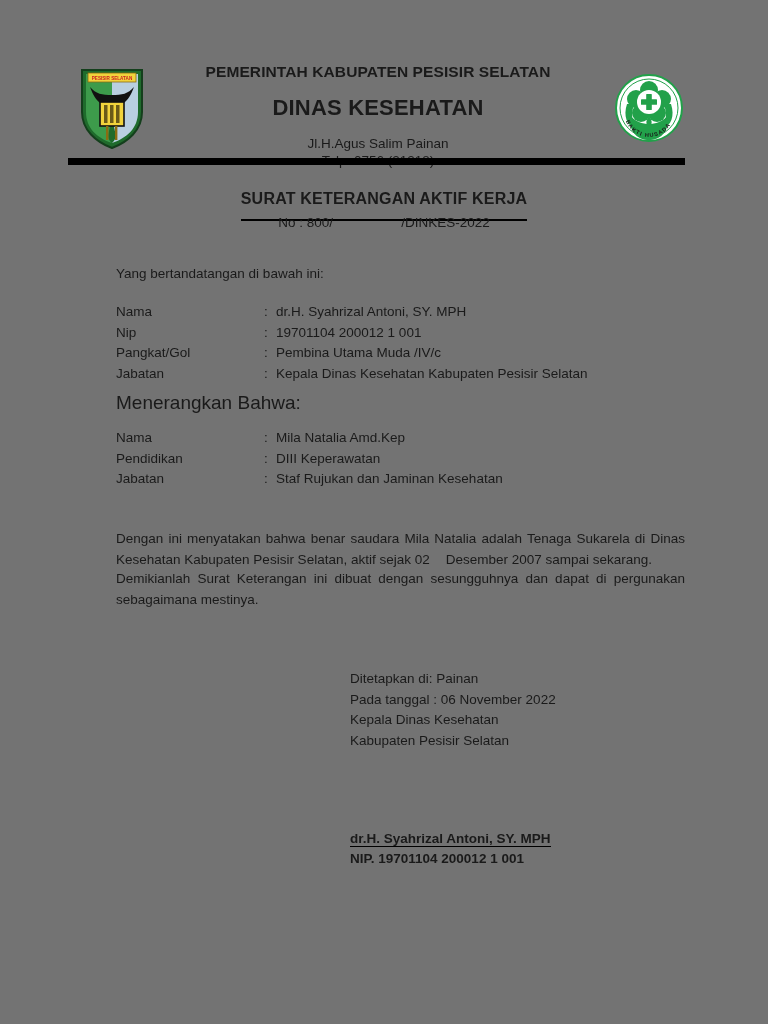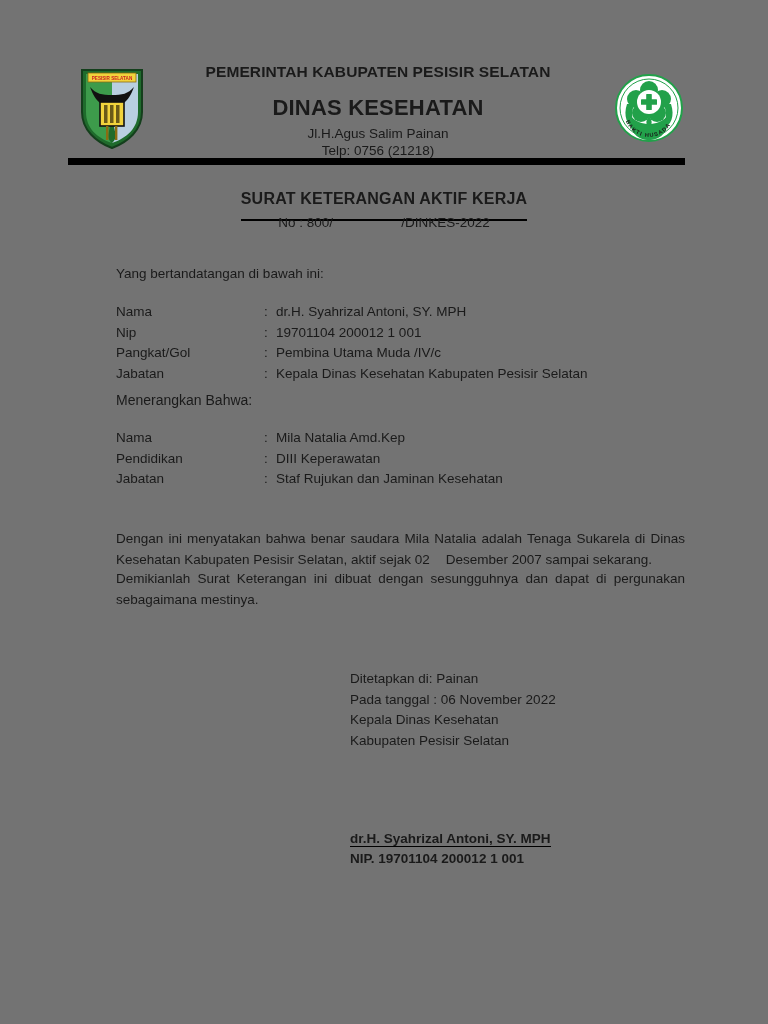--- a/index.html
+++ b/index.html
@@ -51,21 +51,21 @@
   .kop-line2 {
     font-size: 22px;
     font-weight: bold;
     letter-spacing: 0.2px;
     line-height: 27px;
     margin-top: 13px;
   }
   .kop-line3 {
     font-size: 13.5px;
     line-height: 17px;
-    margin-top: 4px;
+    margin-top: 14px;
   }
   .kop-line4 {
     font-size: 13.5px;
     line-height: 17px;
   }
 
   
   .logo-left {
     position: absolute;
     left: 8px;
@@ -123,21 +123,21 @@
   .intro-1 {
     position: absolute;
     left: 116px;
     top: 266px;
     font-size: 13.5px;
   }
   .intro-2 {
     position: absolute;
     left: 116px;
     top: 392px;
-    font-size: 14px;
+    font-size: 19px;
   }
 
   .field-table {
     position: absolute;
     border-collapse: collapse;
     font-size: 13.5px;
   }
   .field-table.block-1 { left: 116px; top: 302px; }
   .field-table.block-2 { left: 116px; top: 428px; }
   .field-table td {

